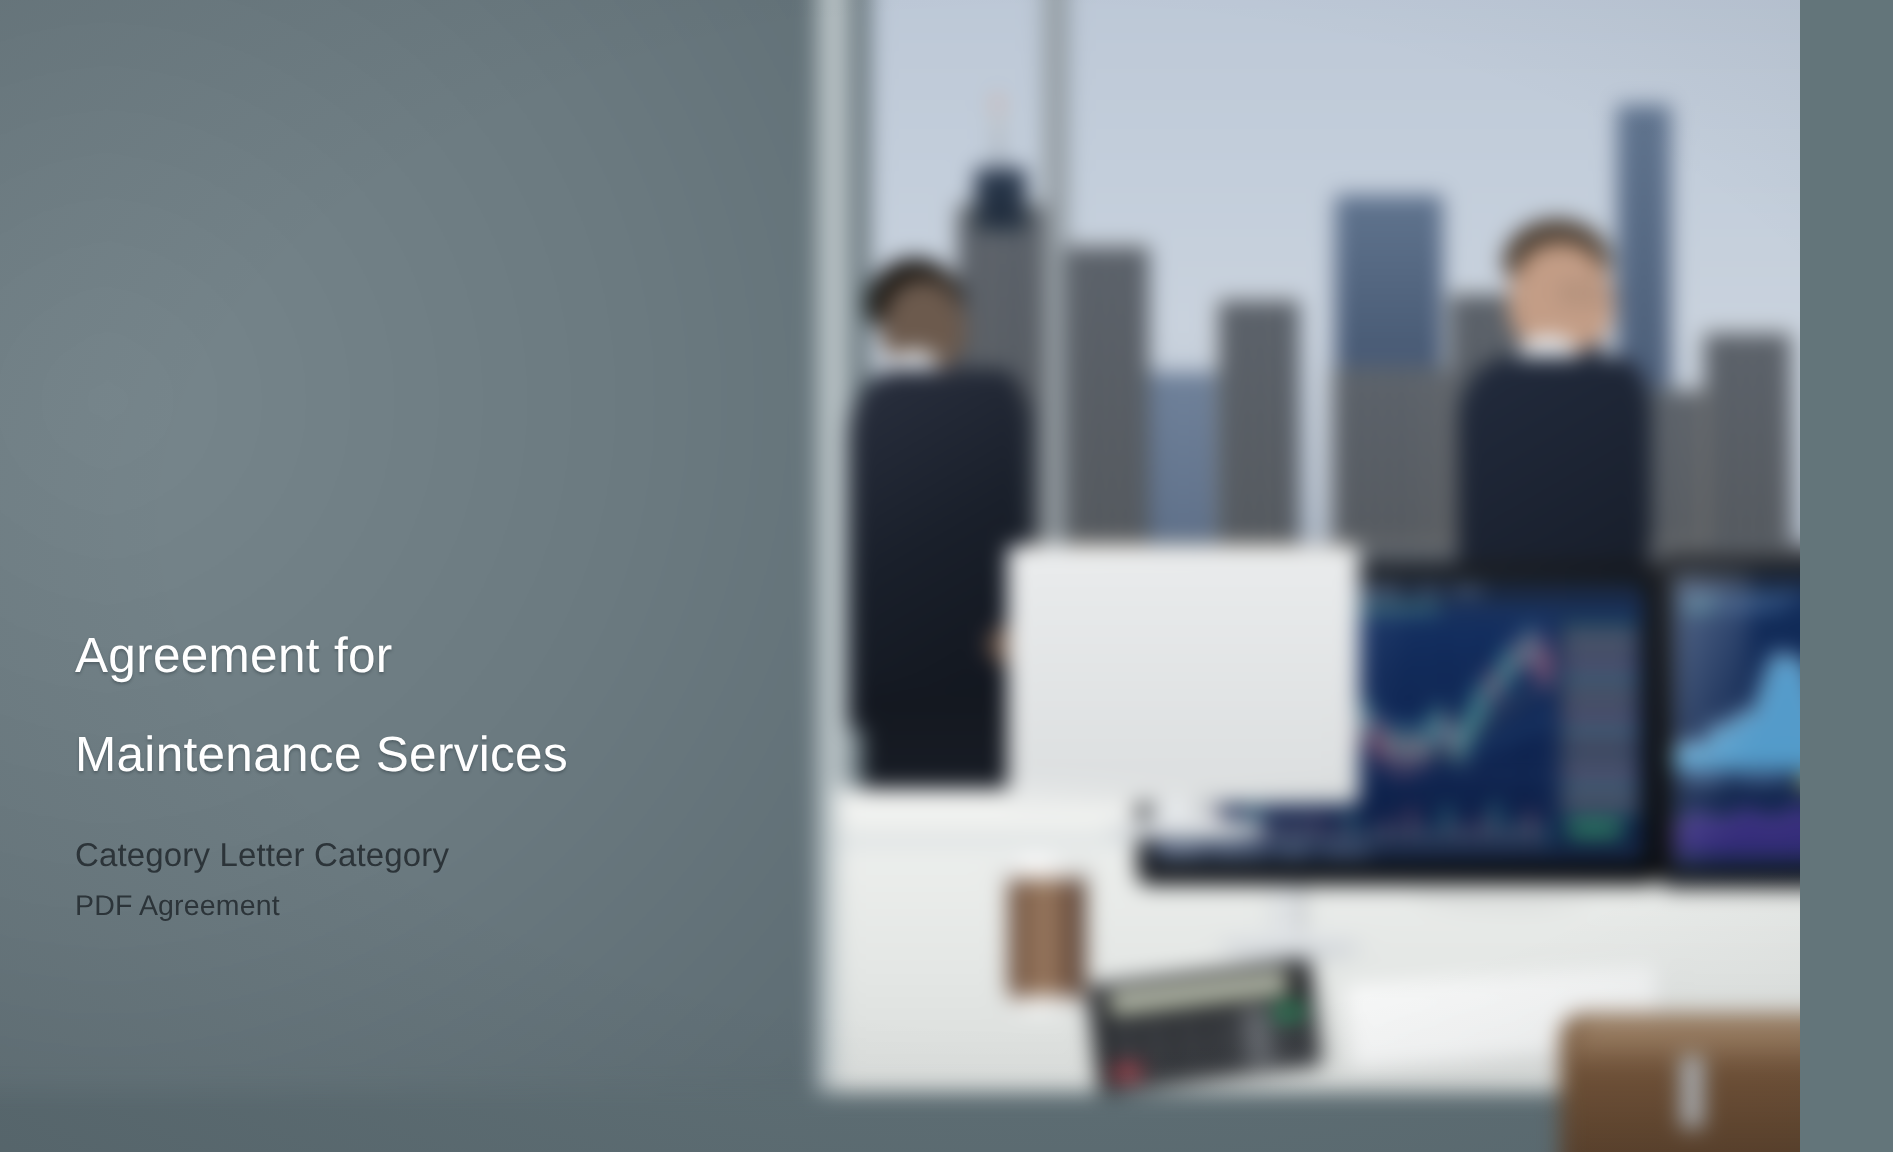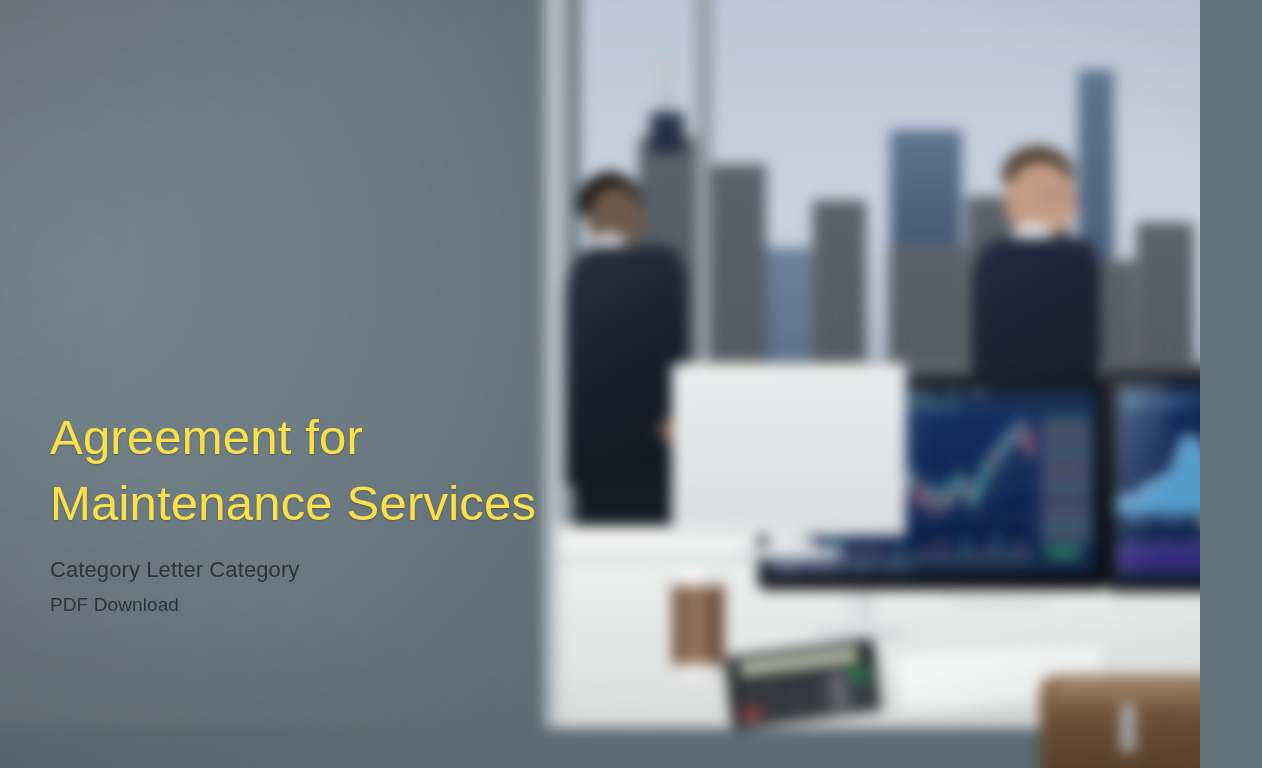--- a/index.html
+++ b/index.html
@@ -371,25 +371,25 @@
     top: 0;
     width: 600px;
     height: 768px;
   }
   .title {
     position: absolute;
     left: 50px;
     top: 404px;
     width: 520px;
     margin: 0;
-    font-size: 49px;
+    font-size: 33px;
     line-height: 66px;
     font-weight: 300;
     letter-spacing: .2px;
-    color: #fde047;
+    color: #ffffff;
     text-shadow: 0 1px 2px rgba(30,40,46,.35);
     white-space: pre-line;
   }
   .subtitle {
     position: absolute;
     left: 50px;
     top: 557px;
     margin: 0;
     font-size: 22px;
     font-weight: 400;
@@ -788,16 +788,16 @@
 
     <div class="photo-vignette"></div>
   </div>
 
   <div class="right-band"></div>
 
   <div class="text-layer">
     <h1 class="title">Agreement for
 Maintenance Services</h1>
     <p class="subtitle">Category Letter Category</p>
-    <p class="download">PDF Download</p>
+    <p class="download">PDF Agreement</p>
   </div>
 
 </div>
 
 </body></html>

